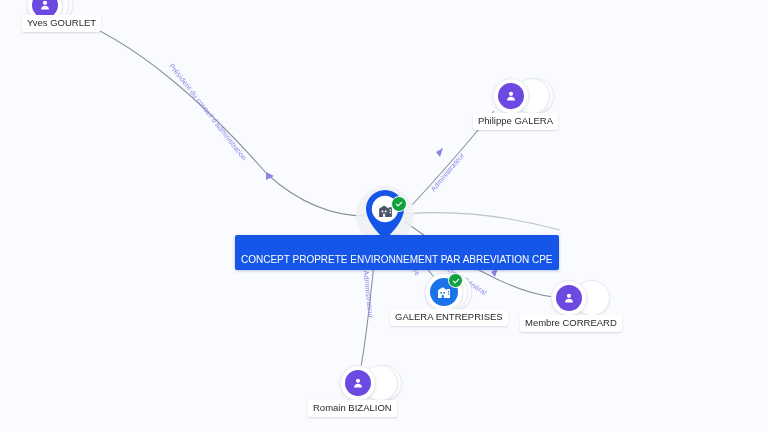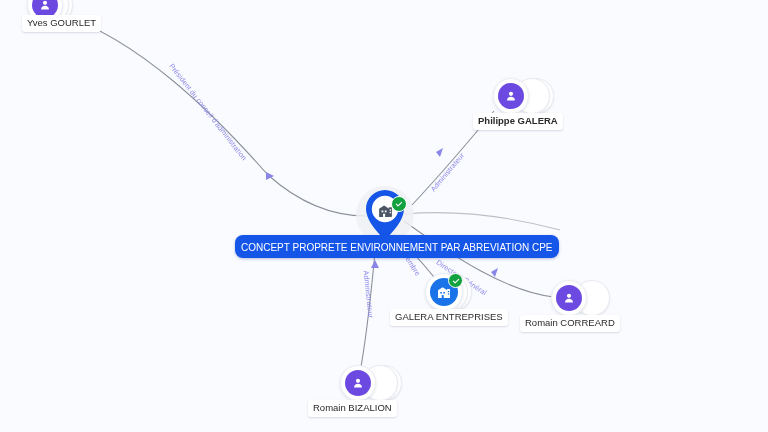--- a/index.html
+++ b/index.html
@@ -78,22 +78,22 @@
     font-family:"Liberation Sans", sans-serif;
   }
 
   
   .main-label{
     position:absolute;
     background:#1556e8;
     color:#ffffff;
     font-size:10px;
     line-height:1;
-    padding:8px 6px 5px 6px;
-    border-radius:8px;
+    padding:20px 6px 5px 6px;
+    border-radius:2px;
     white-space:nowrap;
     box-shadow:0 1px 3px rgba(20,50,140,.3);
     font-family:"Liberation Sans", sans-serif;
   }
 
   
   .pin-halo{
     position:absolute;
     width:58px;height:58px;border-radius:50%;
     background:#eef0f5;
@@ -157,34 +157,34 @@
     <div class="stack" style="left:48px;top:2px;width:34px;height:34px;"></div>
     <div class="stack" style="left:44px;top:2px;width:34px;height:34px;"></div>
     <div class="disc" style="left:23px;top:2px;width:34px;height:34px;">
       <div class="person-circle">
         <svg width="14" height="14" viewBox="0 0 24 24">
           <circle cx="12" cy="8.2" r="3.6" fill="#ffffff"></circle>
           <path d="M5.2 19.5c0-3.9 3.1-6.2 6.8-6.2s6.8 2.3 6.8 6.2z" fill="#ffffff"></path>
         </svg>
       </div>
     </div>
-    <div class="node-label" style="left:3px;top:37px;font-weight:bold;">Philippe GALERA</div>
+    <div class="node-label" style="left:3px;top:37px;">Philippe GALERA</div>
   </div>
 
   <div class="node" style="left:520px;top:278px;">
     <div class="stack" style="left:54px;top:2px;width:34px;height:34px;"></div>
     <div class="disc" style="left:31px;top:2px;width:34px;height:34px;">
       <div class="person-circle">
         <svg width="14" height="14" viewBox="0 0 24 24">
           <circle cx="12" cy="8.2" r="3.6" fill="#ffffff"></circle>
           <path d="M5.2 19.5c0-3.9 3.1-6.2 6.8-6.2s6.8 2.3 6.8 6.2z" fill="#ffffff"></path>
         </svg>
       </div>
     </div>
-    <div class="node-label" style="left:0px;top:37px;">Romain CORREARD</div>
+    <div class="node-label" style="left:0px;top:37px;">Membre CORREARD</div>
   </div>
 
   <div class="node" style="left:308px;top:363px;">
     <div class="stack" style="left:58px;top:2px;width:34px;height:34px;"></div>
     <div class="stack" style="left:54px;top:2px;width:34px;height:34px;"></div>
     <div class="disc" style="left:32px;top:2px;width:34px;height:34px;">
       <div class="person-circle">
         <svg width="14" height="14" viewBox="0 0 24 24">
           <circle cx="12" cy="8.2" r="3.6" fill="#ffffff"></circle>
           <path d="M5.2 19.5c0-3.9 3.1-6.2 6.8-6.2s6.8 2.3 6.8 6.2z" fill="#ffffff"></path>

